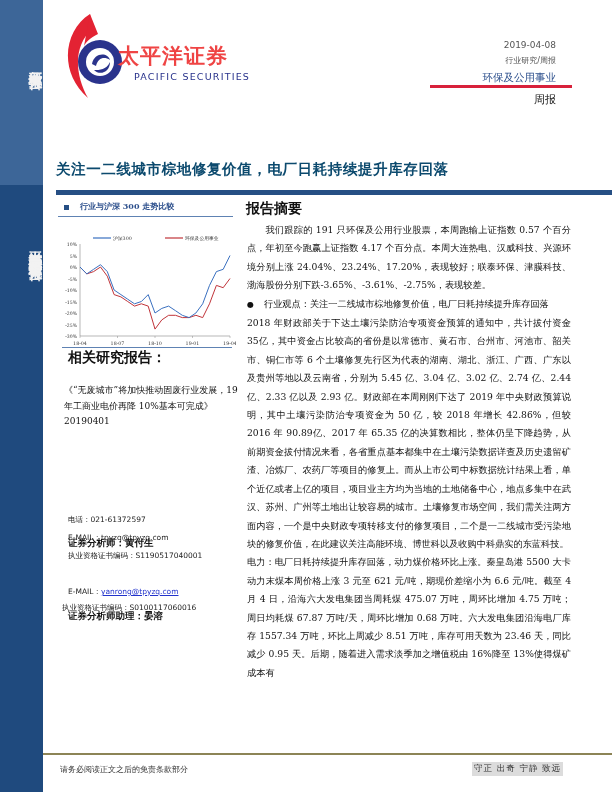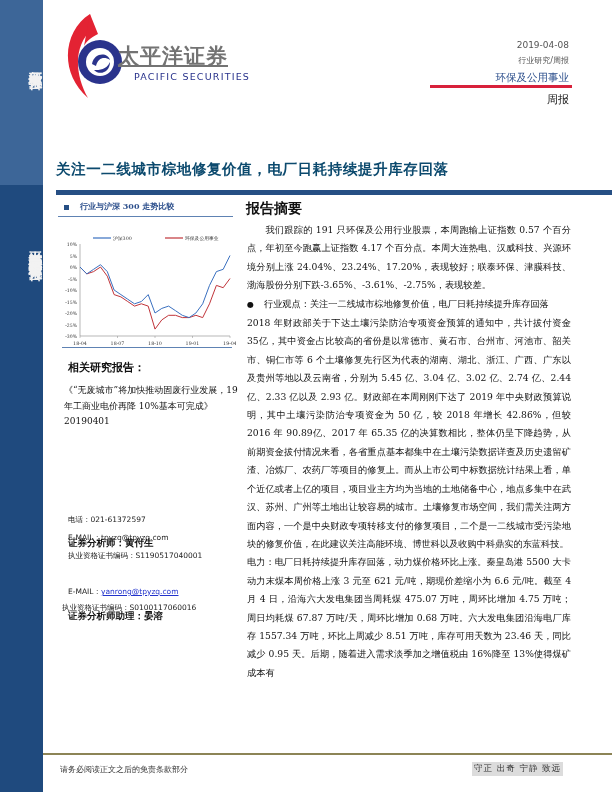--- a/index.html
+++ b/index.html
@@ -8,41 +8,41 @@
 
     
     .sidebar-top { position: absolute; left: 0; top: 0; width: 43px; height: 185px; background: #3d6698; }
     .sidebar-bottom { position: absolute; left: 0; top: 185px; width: 43px; height: 607px; background: #1f4a7e; }
     .vtext { position: absolute; left: 0; width: 43px; color: #f2f2f2; font-weight: bold; text-align: center; font-size: 13.5px; line-height: 15.5px; writing-mode: vertical-rl; text-orientation: upright; font-family: "DejaVu Serif", serif; }
     .vtext.top { top: 60px; letter-spacing: 1px; }
     .vtext.bottom { top: 240px; letter-spacing: 1px; }
 
     
     .logo { position: absolute; left: 60px; top: 12px; width: 190px; height: 90px; }
-    .logo-cn { position: absolute; left: 118px; top: 42px; font-family: "DejaVu Sans", sans-serif; font-weight: bold; font-size: 21px; color: #737373; letter-spacing: 1px; text-decoration: underline; }
+    .logo-cn { position: absolute; left: 118px; top: 42px; font-family: "DejaVu Sans", sans-serif; font-weight: bold; font-size: 21px; color: #ef4444; letter-spacing: 1px; }
     .logo-en { position: absolute; left: 118px; top: 71px; font-family: "DejaVu Sans", sans-serif; font-size: 9.5px; color: #27318b; letter-spacing: 1.2px; padding-left: 16px; }
-    .hdr-right { position: absolute; right: 43px; text-align: center; font-family: "DejaVu Sans", sans-serif; }
+    .hdr-right { position: absolute; right: 56px; text-align: center; font-family: "DejaVu Sans", sans-serif; }
     .hdr-date { top: 40px; font-size: 9px; color: #555; }
     .hdr-type { top: 55px; font-size: 8px; color: #555; }
     .hdr-sector { top: 71px; font-size: 10.5px; color: #2c4f8c; }
     .hdr-redline { position: absolute; left: 430px; top: 85px; width: 142px; height: 3px; background: #d8213b; }
     .hdr-weekly { top: 92px; font-size: 11px; color: #111; }
 
     
     .title { position: absolute; left: 56px; top: 160px; font-size: 14.5px; font-weight: bold; color: #0c4a6e; letter-spacing: 0.6px; }
     .title-bar { position: absolute; left: 56px; top: 190px; width: 556px; height: 5px; background: #264f84; }
 
     
     .sec-marker { position: absolute; left: 64px; top: 205px; width: 5px; height: 5px; background: #264f84; }
     .sec-label { position: absolute; left: 80px; top: 201px; font-size: 8px; color: #2c4f8c; font-weight: bold; }
     .sec-underline { position: absolute; left: 58px; top: 216px; width: 175px; height: 1px; background: #5e82b3; }
     .chart-wrap { position: absolute; left: 58px; top: 230px; width: 178px; height: 120px; }
     .chart-under { position: absolute; left: 62px; top: 347px; width: 170px; height: 1px; background: #5e82b3; }
 
-    .related-title { position: absolute; left: 68px; top: 360px; font-size: 11px; font-weight: bold; }
+    .related-title { position: absolute; left: 68px; top: 349px; font-size: 14px; font-weight: bold; }
     .related { position: absolute; left: 64px; top: 383px; width: 178px; font-size: 9px; line-height: 15.5px; }
 
     .analyst { position: absolute; left: 68px; font-family: "DejaVu Sans", sans-serif; font-size: 7.5px; color: #222; }
     .analyst.b { font-family: "DejaVu Serif", serif; font-weight: bold; font-size: 9.5px; color: #111; margin-top: 44px; }
     .analyst a { color: #2233cc; text-decoration: underline; }
 
     
     .abstract-title { position: absolute; left: 246px; top: 200px; font-family: "DejaVu Sans", sans-serif; font-weight: bold; font-size: 14px; color: #111; }
     .body { position: absolute; left: 247px; top: 221px; width: 324px; font-size: 9.2px; line-height: 18.4px; text-align: justify; color: #111; }
     .body p { text-indent: 0; }

